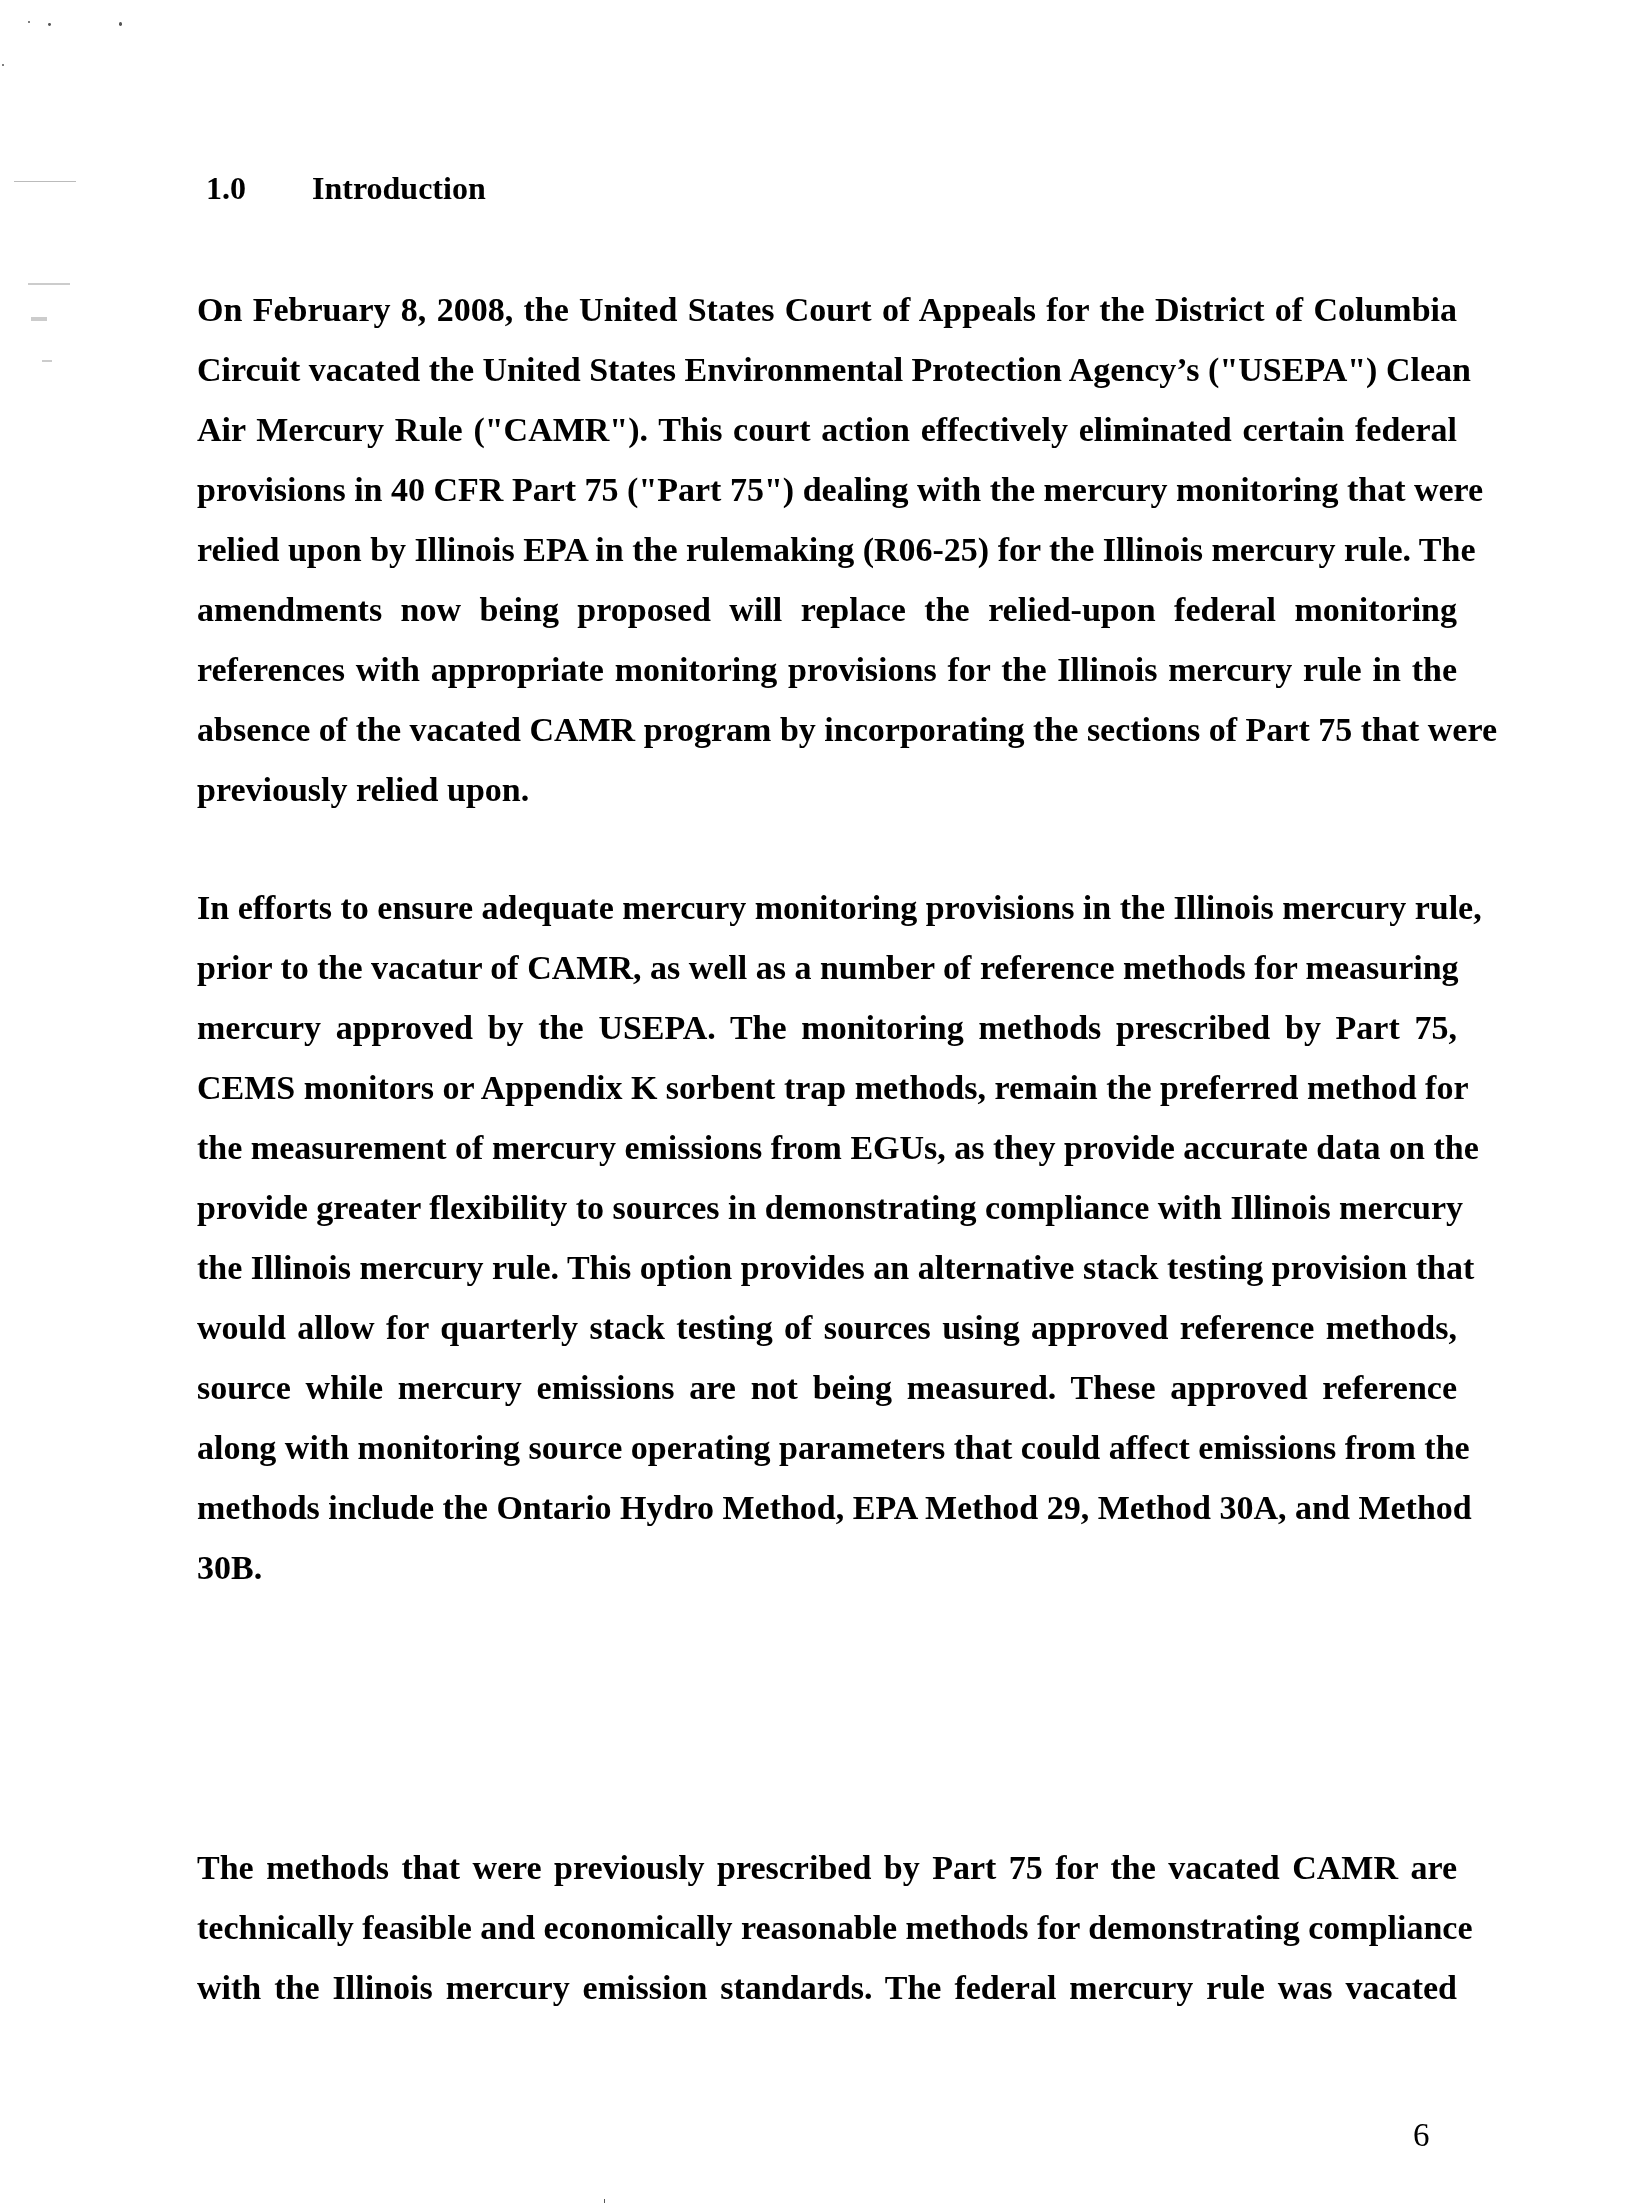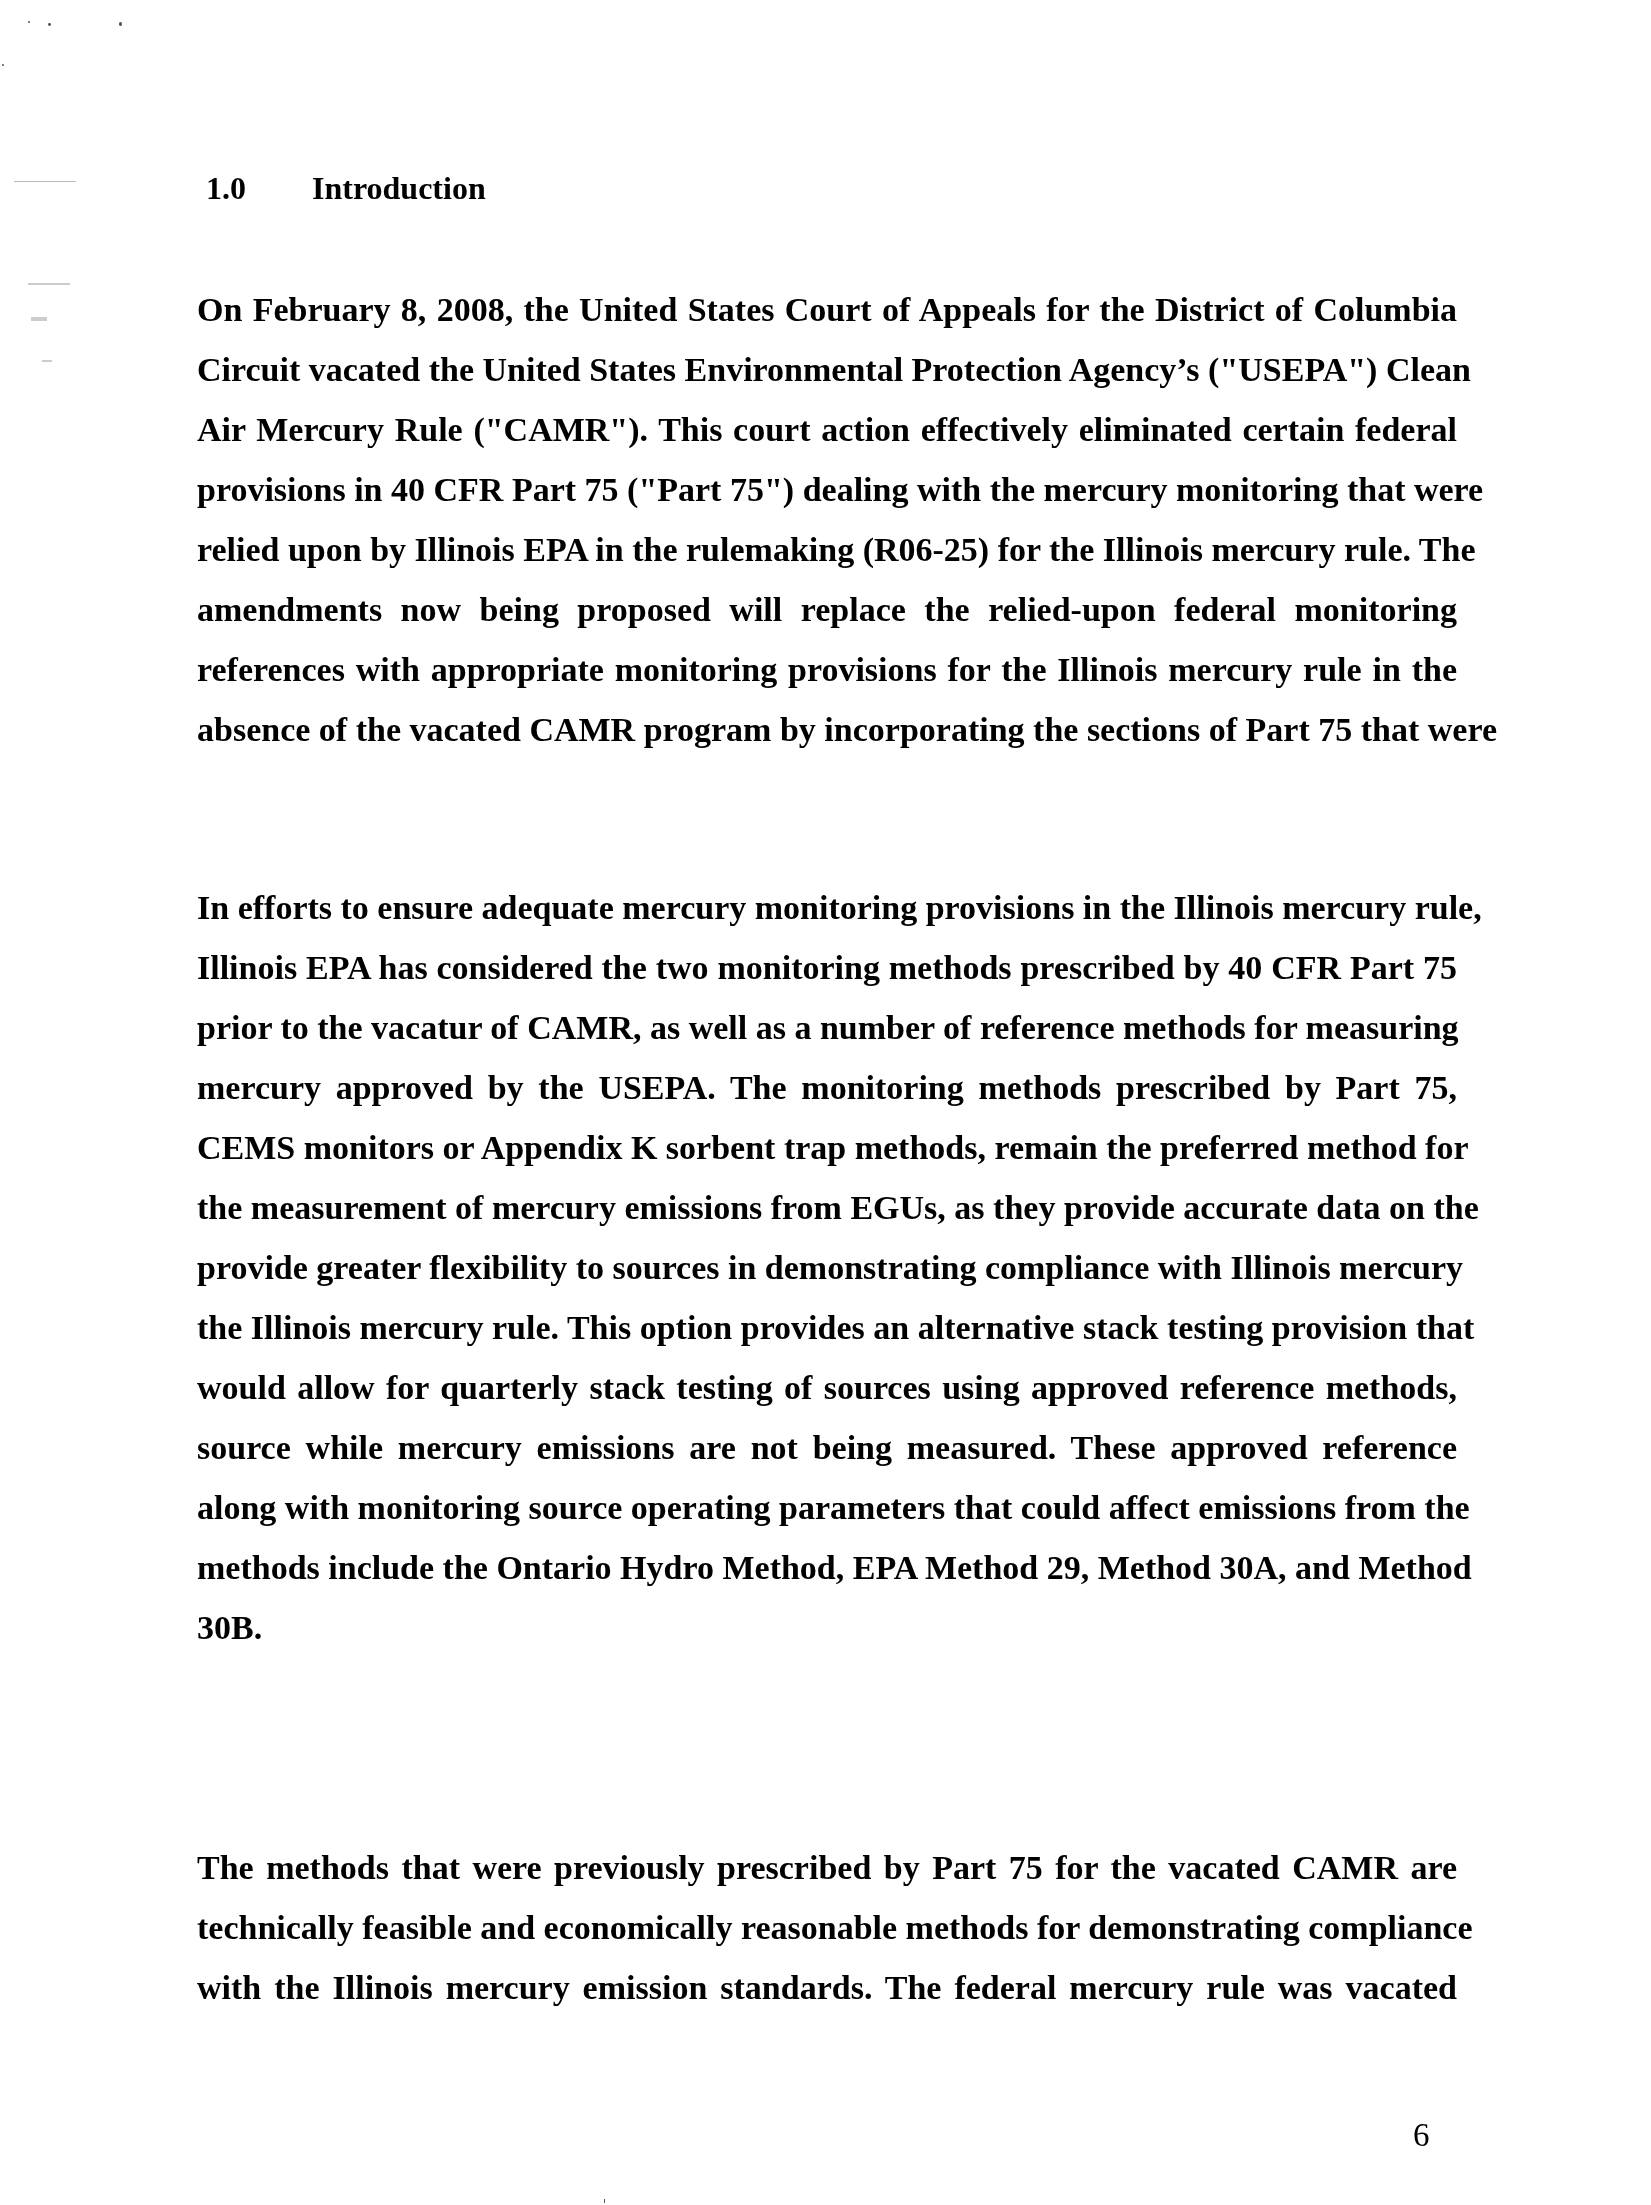--- a/index.html
+++ b/index.html
@@ -93,25 +93,25 @@
 
   <div class="body-text" id="p1">
     <span class="line">On February 8, 2008, the United States Court of Appeals for the District of Columbia</span>
     <span class="line">Circuit vacated the United States Environmental Protection Agency’s ("USEPA") Clean</span>
     <span class="line">Air Mercury Rule ("CAMR").  This court action effectively eliminated certain federal</span>
     <span class="line">provisions in 40 CFR Part 75 ("Part 75") dealing with the mercury monitoring that were</span>
     <span class="line">relied upon by Illinois EPA in the rulemaking (R06-25) for the Illinois mercury rule.  The</span>
     <span class="line">amendments now being proposed will replace the relied-upon federal monitoring</span>
     <span class="line">references with appropriate monitoring provisions for the Illinois mercury rule in the</span>
     <span class="line">absence of the vacated CAMR program by incorporating the sections of Part 75 that were</span>
+    <span class="line last">previously relied upon.</span>
   </div>
 
   <div class="body-text" id="p2">
     <span class="line">In efforts to ensure adequate mercury monitoring provisions in the Illinois mercury rule,</span>
-    <span class="line">Illinois EPA has considered the two monitoring methods prescribed by 40 CFR Part 75</span>
     <span class="line">prior to the vacatur of CAMR, as well as a number of reference methods for measuring</span>
     <span class="line">mercury approved by the USEPA.  The monitoring methods prescribed by Part 75,</span>
     <span class="line">CEMS monitors or Appendix K sorbent trap methods, remain the preferred method for</span>
     <span class="line">the measurement of mercury emissions from EGUs, as they provide accurate data on the</span>
     <span class="line">provide greater flexibility to sources in demonstrating compliance with Illinois mercury</span>
     <span class="line">the Illinois mercury rule.  This option provides an alternative stack testing provision that</span>
     <span class="line">would allow for quarterly stack testing of sources using approved reference methods,</span>
     <span class="line">source while mercury emissions are not being measured.  These approved reference</span>
     <span class="line">along with monitoring source operating parameters that could affect emissions from the</span>
     <span class="line">methods include the Ontario Hydro Method, EPA Method 29, Method 30A, and Method</span>

